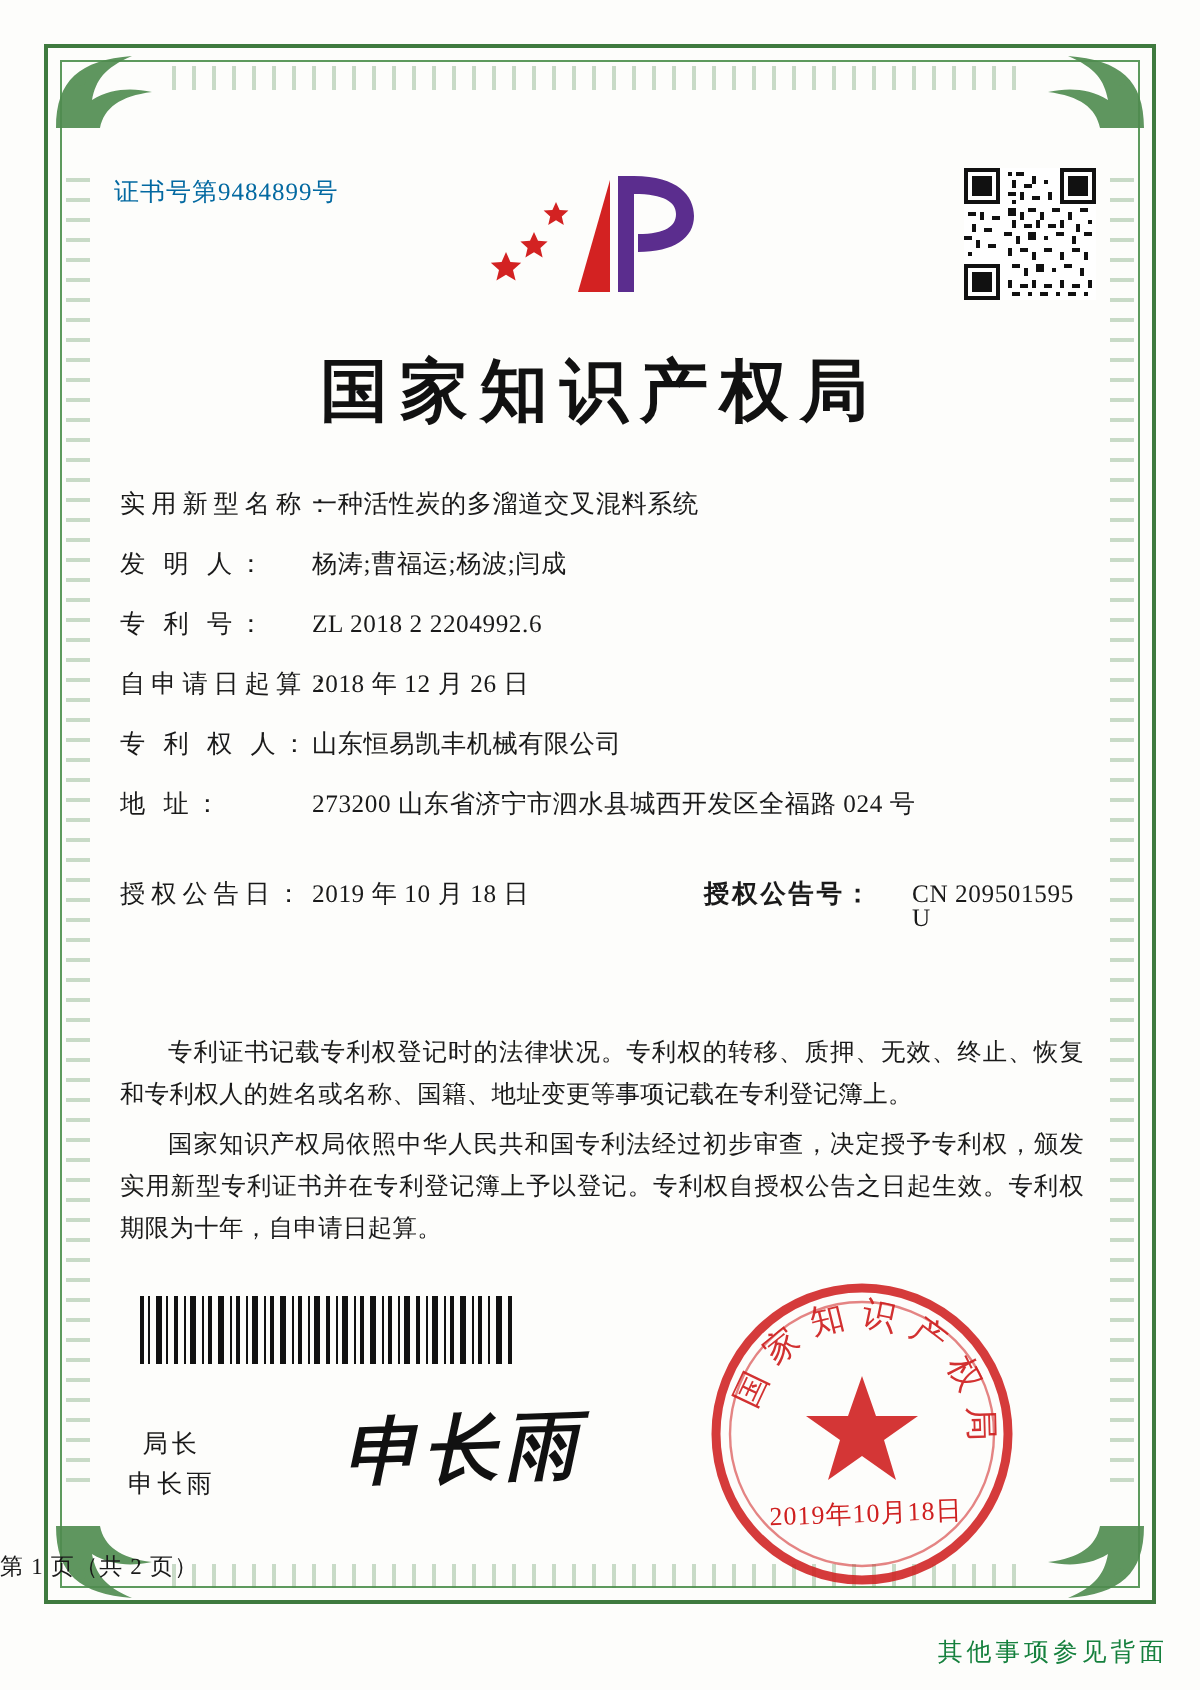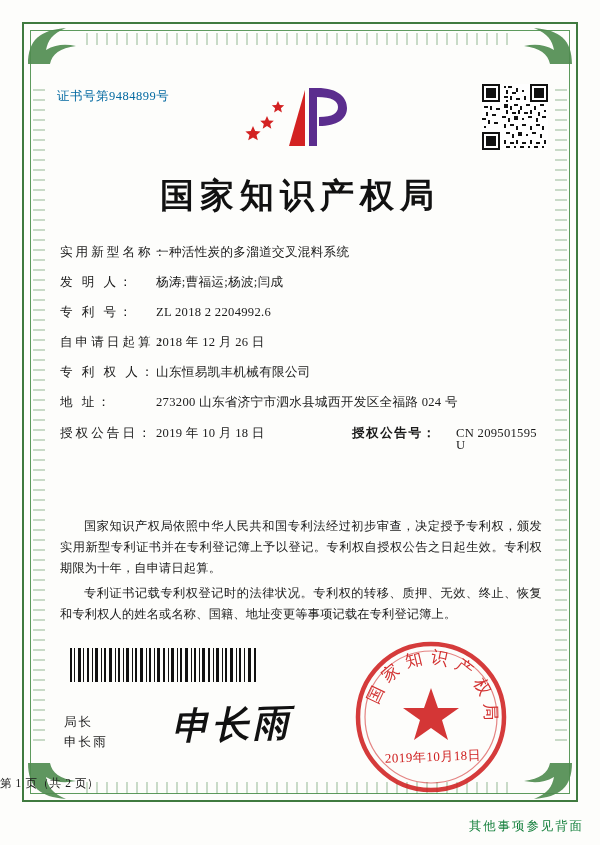--- a/index.html
+++ b/index.html
@@ -141,20 +141,21 @@
   .field-label-2 {
     width: 104px;
     flex: none;
     letter-spacing: 1.5px;
     white-space: nowrap;
     font-weight: bold;
   }
   .field-value-2 {
     flex: 1;
     letter-spacing: .3px;
+    margin-top: 14px;
   }
 
   
   .paras {
     position: absolute;
     left: 60px; top: 516px;
     width: 482px;
     font-size: 12.2px;
     line-height: 21px;
     text-align: justify;
@@ -172,20 +173,21 @@
     width: 190px; height: 34px;
   }
 
   
   .sig-label {
     position: absolute;
     left: 64px; top: 712px;
     font-size: 12.6px;
     line-height: 20px;
     letter-spacing: 2px;
+    text-align: center;
   }
   .sig-hand {
     position: absolute;
     left: 172px; top: 700px;
     font-size: 37px;
     font-family: "Liberation Serif", "DejaVu Serif", serif;
     font-style: italic;
     font-weight: bold;
     color: #111;
     letter-spacing: 3px;
@@ -405,22 +407,22 @@
     <div class="field-row dual">
       <div class="field-label">授权公告日：</div>
       <div class="field-value">2019 年 10 月 18 日</div>
       <div class="field-label-2">授权公告号：</div>
       <div class="field-value-2">CN 209501595 U</div>
     </div>
 
   </div>
 
   <div class="paras">
+    <p>专利证书记载专利权登记时的法律状况。专利权的转移、质押、无效、终止、恢复和专利权人的姓名或名称、国籍、地址变更等事项记载在专利登记簿上。</p>
     <p>国家知识产权局依照中华人民共和国专利法经过初步审查，决定授予专利权，颁发实用新型专利证书并在专利登记簿上予以登记。专利权自授权公告之日起生效。专利权期限为十年，自申请日起算。</p>
-    <p>专利证书记载专利权登记时的法律状况。专利权的转移、质押、无效、终止、恢复和专利权人的姓名或名称、国籍、地址变更等事项记载在专利登记簿上。</p>
   </div>
 
   <div class="barcode">
     <svg viewBox="0 0 190 34" shape-rendering="crispEdges">
       <rect width="190" height="34" fill="#fdfdfb"></rect>
       <g fill="#111">
         <rect x="2" y="0" width="2" height="34"></rect>
           <rect x="6" y="0" width="1" height="34"></rect>
         <rect x="10" y="0" width="3" height="34"></rect>
           <rect x="15" y="0" width="1" height="34"></rect>

